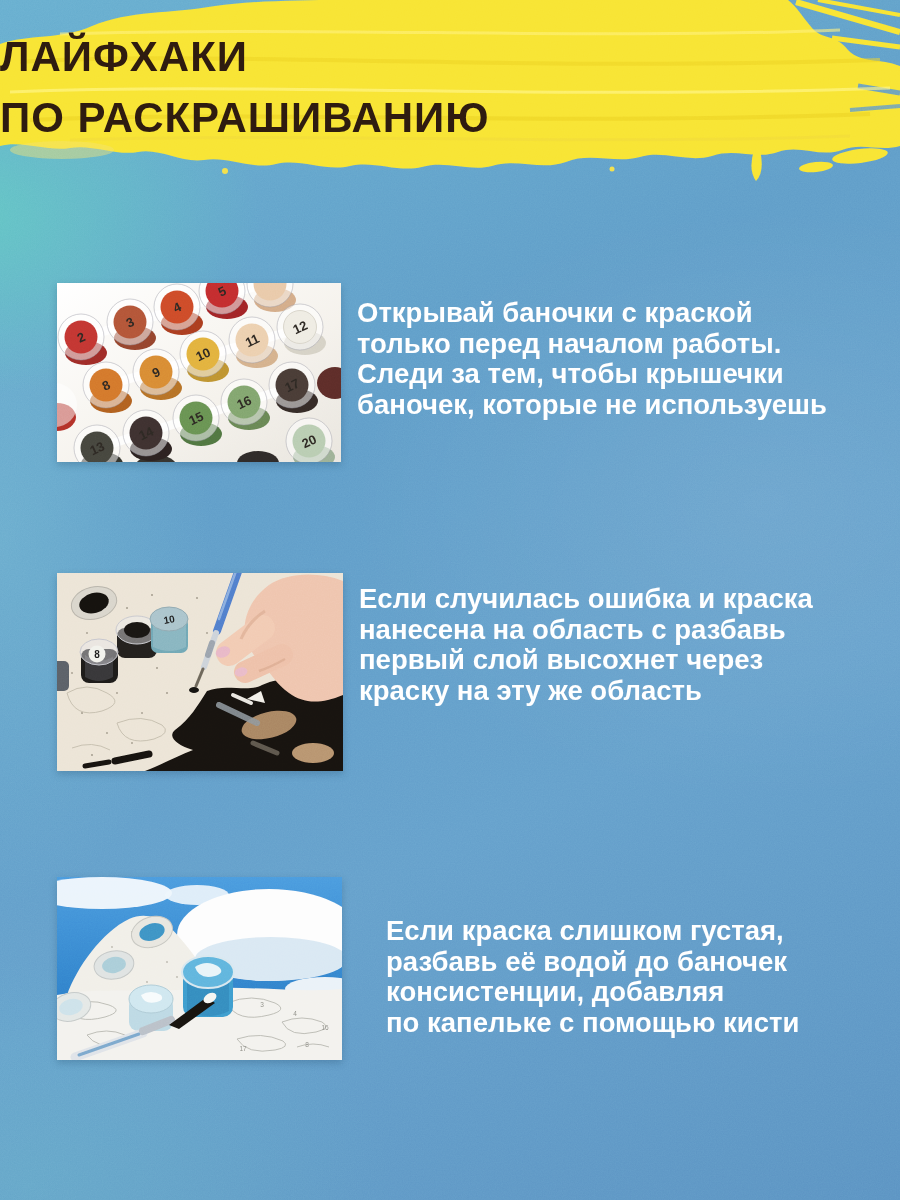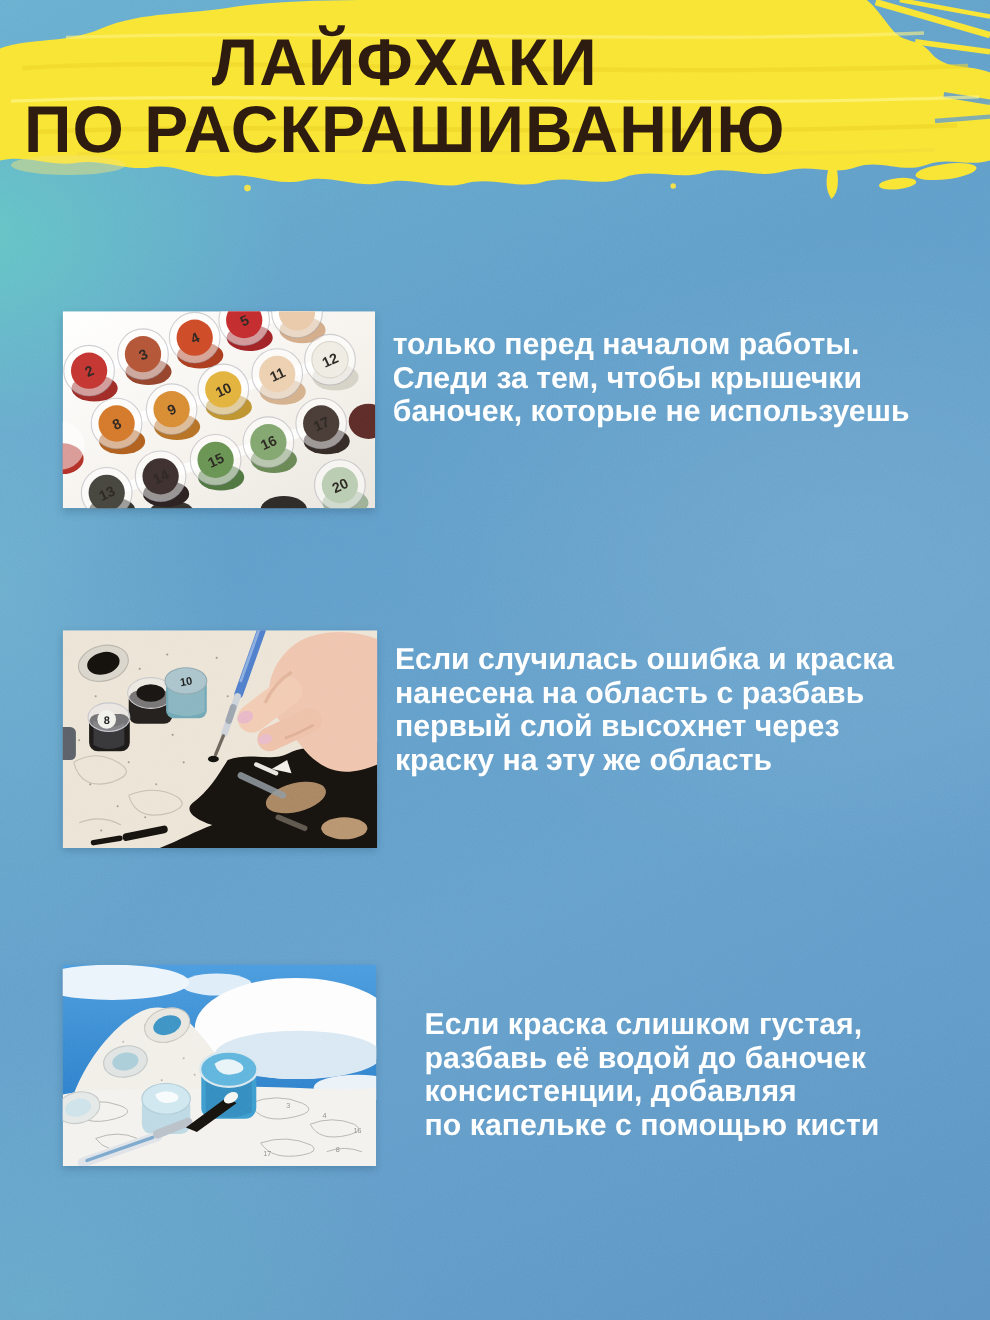--- a/index.html
+++ b/index.html
@@ -8,22 +8,22 @@
     background:
       radial-gradient(ellipse 430px 260px at -40px 215px, rgba(98,199,195,0.95), rgba(98,199,195,0) 70%),
       radial-gradient(ellipse 300px 520px at 0px 540px, rgba(125,198,214,0.38), rgba(125,198,214,0) 70%),
       radial-gradient(ellipse 520px 320px at 30px 1185px, rgba(110,192,200,0.30), rgba(110,192,200,0) 70%),
       radial-gradient(ellipse 700px 500px at 85% 42%, rgba(255,255,255,0.07), rgba(255,255,255,0) 60%),
       linear-gradient(155deg,#67aecf 0%,#5f9cc8 35%,#649fcb 65%,#5b92c2 100%);
   }
   .noise{position:absolute;left:0;top:0;z-index:9;opacity:.14;mix-blend-mode:overlay;pointer-events:none;}
   .banner{position:absolute;left:0;top:0;width:900px;height:200px;}
   .banner svg{display:block;}
-  .title{position:absolute;left:0;top:26px;width:736px;text-align:center;
-    color:#2c1a0f;font-weight:bold;font-size:60px;line-height:61px;letter-spacing:1px;}
+  .title{position:absolute;left:0;top:26px;width:736px;text-align:left;
+    color:#2c1a0f;font-weight:bold;font-size:42px;line-height:61px;letter-spacing:1px;}
   .tip-row{position:absolute;left:57px;display:flex;align-items:flex-start;}
   .row1{top:283px;}
   .row2{top:573px;}
   .row3{top:877px;gap:28px;}
   .photo{flex:0 0 auto;box-shadow:0 3px 7px rgba(30,60,95,0.28);line-height:0;}
   .photo svg{display:block;}
   .tip-text{margin-left:16px;color:#ffffff;font-weight:bold;}
   .tip-text p{margin:0;font-size:27.5px;line-height:30.5px;white-space:nowrap;}
   .row1 .tip-text{padding-top:15px;}
   .row2 .tip-text{padding-top:11px;}
@@ -188,20 +188,21 @@
         </g>
         <g transform="translate(252,158)">
           <ellipse cx="5" cy="16" rx="21" ry="12" fill="#9cb095"></ellipse>
             <circle r="23" fill="rgba(255,255,255,0.52)" stroke="rgba(150,150,162,0.45)"></circle>
             <circle r="16.5" fill="#b8ccb1"></circle>
           <text class="potnum" transform="rotate(-25)" y="5">20</text>
         </g>
       </svg>
     </div>
     <div class="tip-text">
+      <p>Открывай баночки с краской</p>
       <p>только перед началом работы.</p>
       <p>Следи за тем, чтобы крышечки</p>
       <p>баночек, которые не используешь</p>
     </div>
   </section>
 
   <section class="tip-row row2">
     <div class="photo">
       <svg width="286" height="198" viewBox="0 0 286 198">
         <rect width="286" height="198" fill="#ece4d6"></rect>

